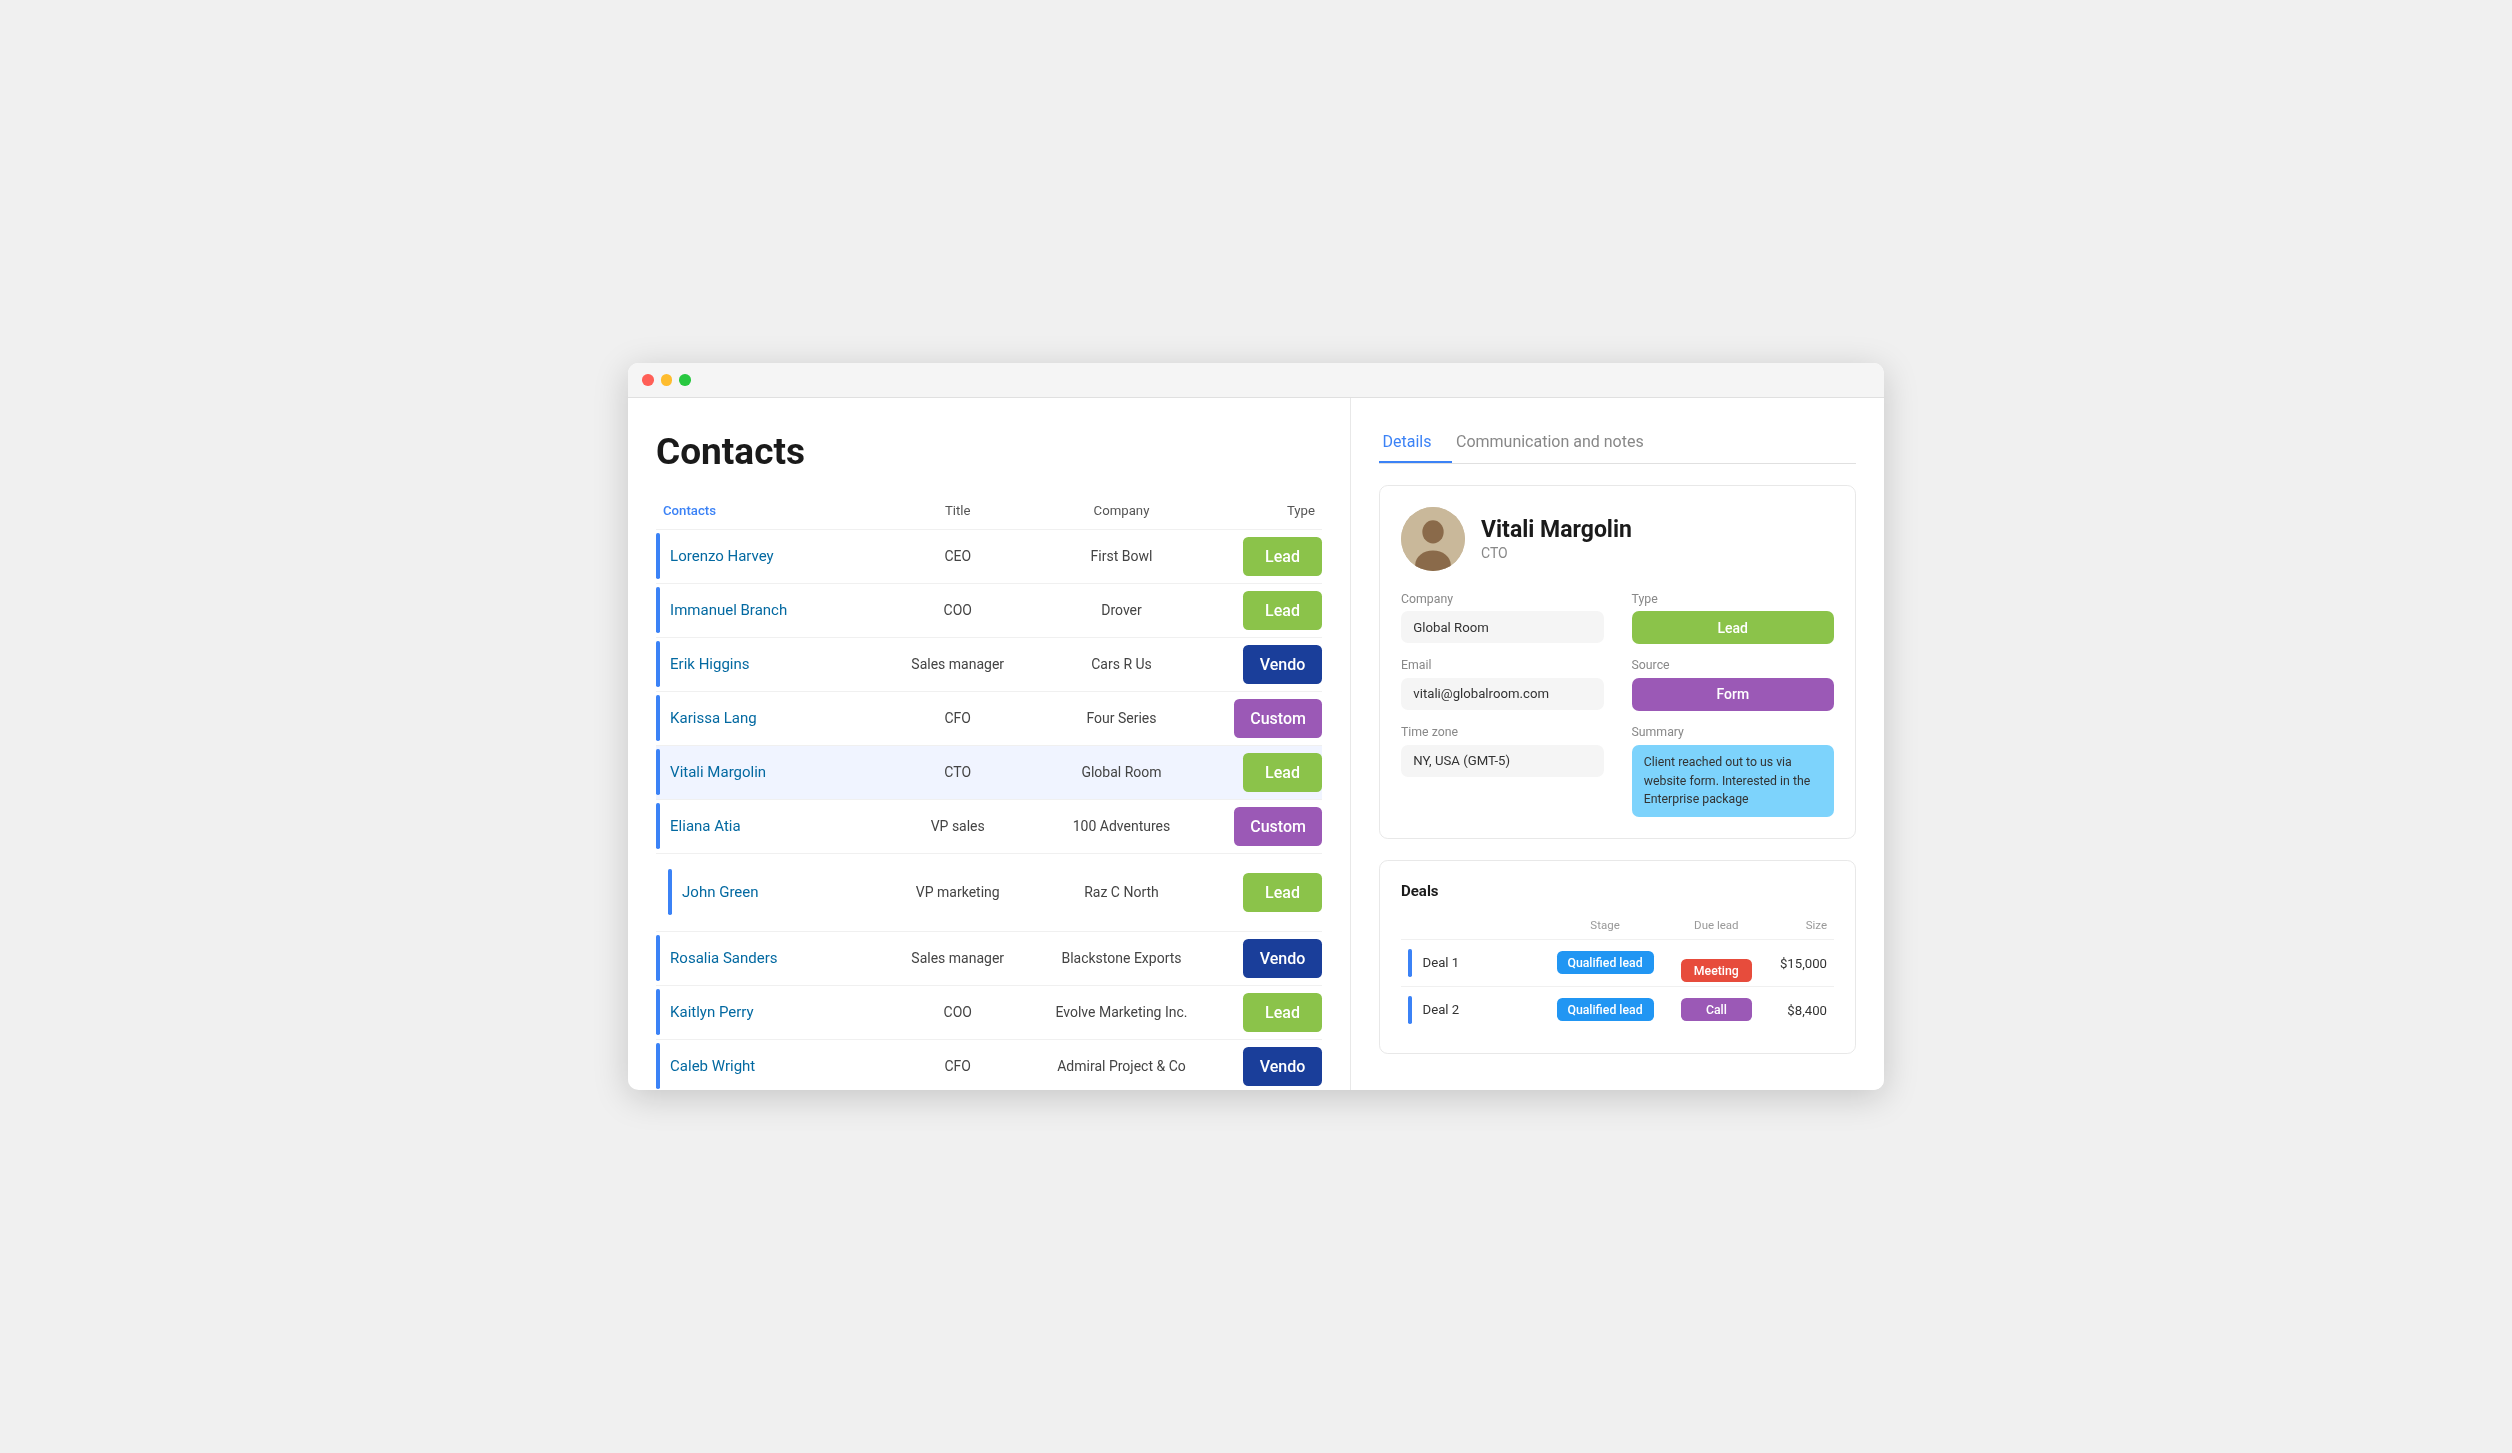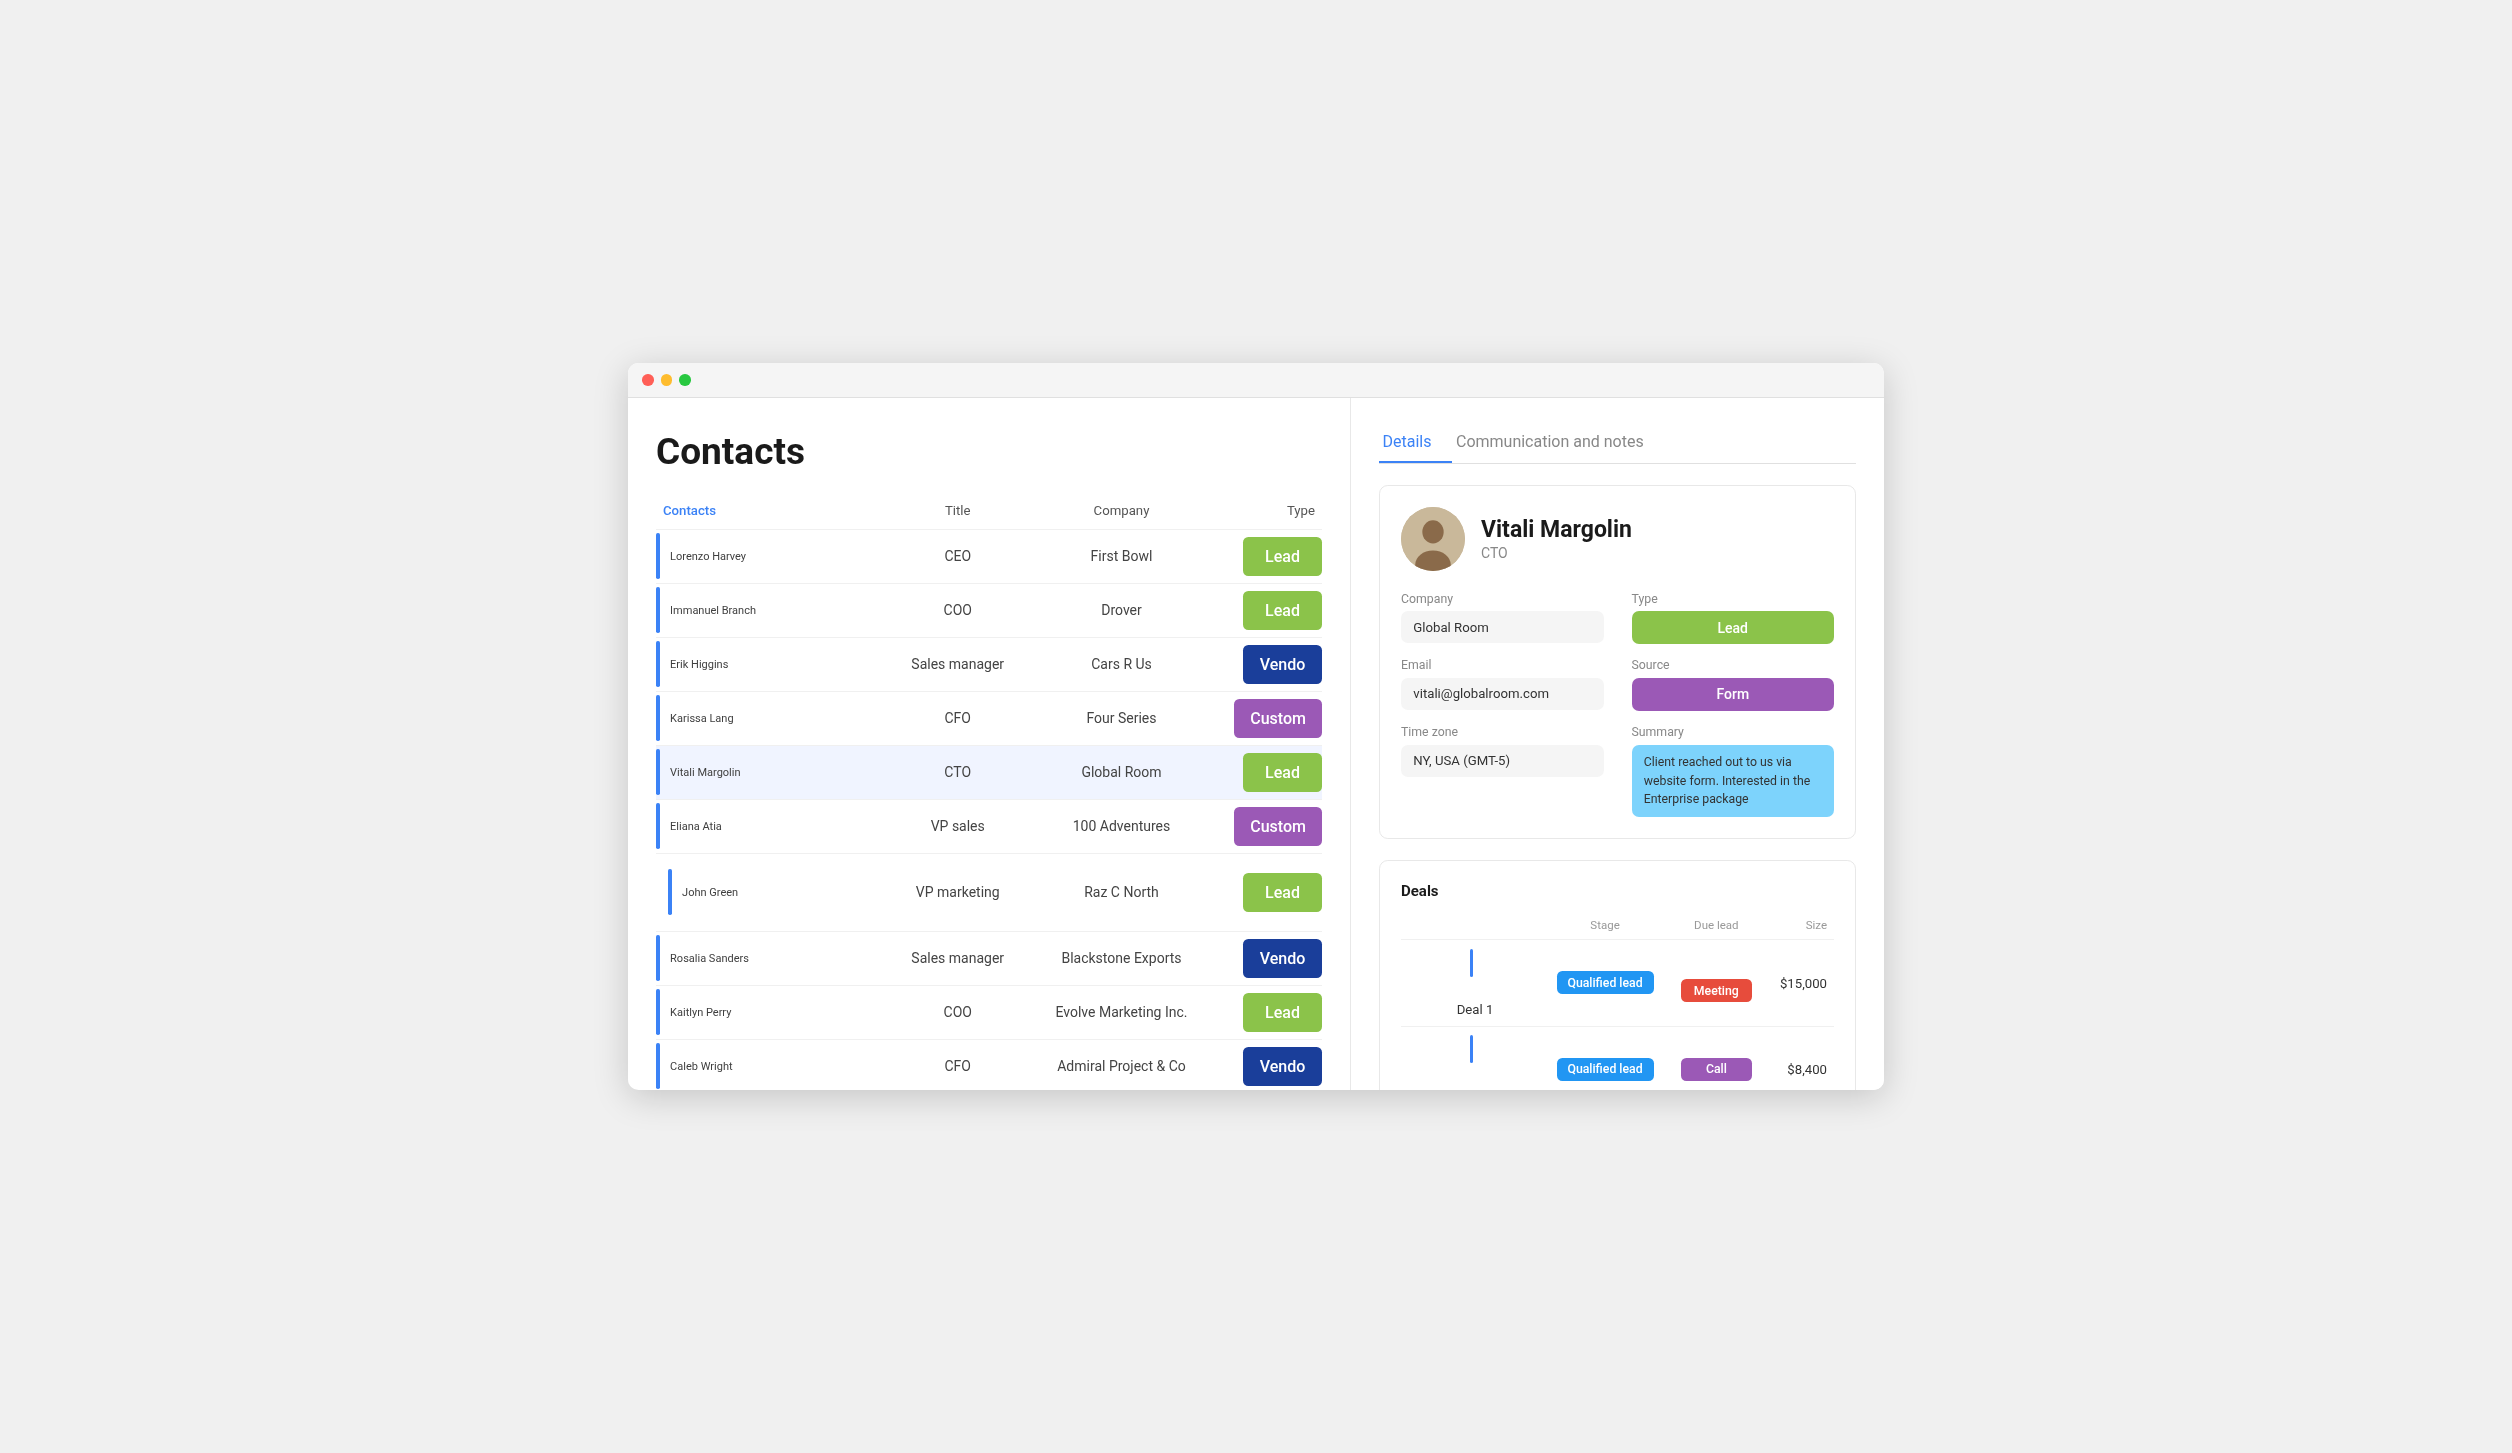--- a/index.html
+++ b/index.html
@@ -85,23 +85,23 @@
       background: #3b82f6;
       border-radius: 1.8px;
       flex-shrink: 0;
       margin: 3.5px 0;
     }
     .cell-name {
       flex: 0 0 194px;
       display: flex;
       align-items: center;
       padding: 8.8px 10.6px;
-      font-size: 11px;
+      font-size: 15px;
       font-weight: 400;
-      color: #404040;
+      color: #0369a1;
     }
     .cell-title {
       flex: 0 0 141px;
       display: flex;
       align-items: center;
       justify-content: center;
       font-size: 14px;
       color: #444;
     }
     .cell-company {
@@ -254,23 +254,22 @@
       color: #999;
       font-weight: 400;
       padding: 3.5px 7px 7px 7px;
       text-align: center;
     }
     .deals-table thead th:first-child { text-align: left; }
     .deals-table thead th:last-child { text-align: right; }
     .deal-row {
       display: flex;
       align-items: center;
-      gap: 25px;
+      gap: 4px;
       padding: 5.3px 0;
-      flex-direction: column;
     }
     .deal-border { width: 3.5px; height: 28px; background: #3b82f6; border-radius: 1.8px; flex-shrink: 0; }
     .deal-name { font-size: 13.2px; color: #333; flex: 1; padding-left: 7px; }
     .deal-stage {
       display: inline-block;
       padding: 4.4px 10.6px;
       border-radius: 5.3px;
       font-size: 12.3px;
       color: #fff;
       font-weight: 500;

